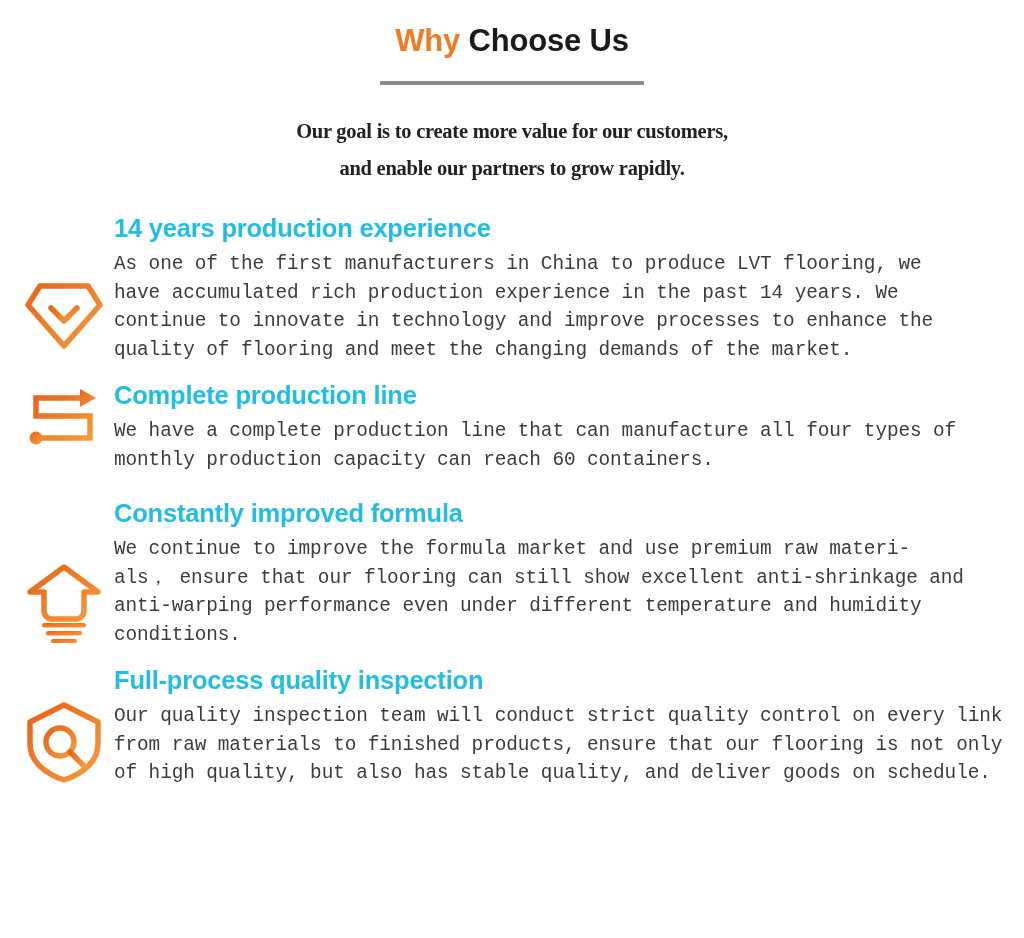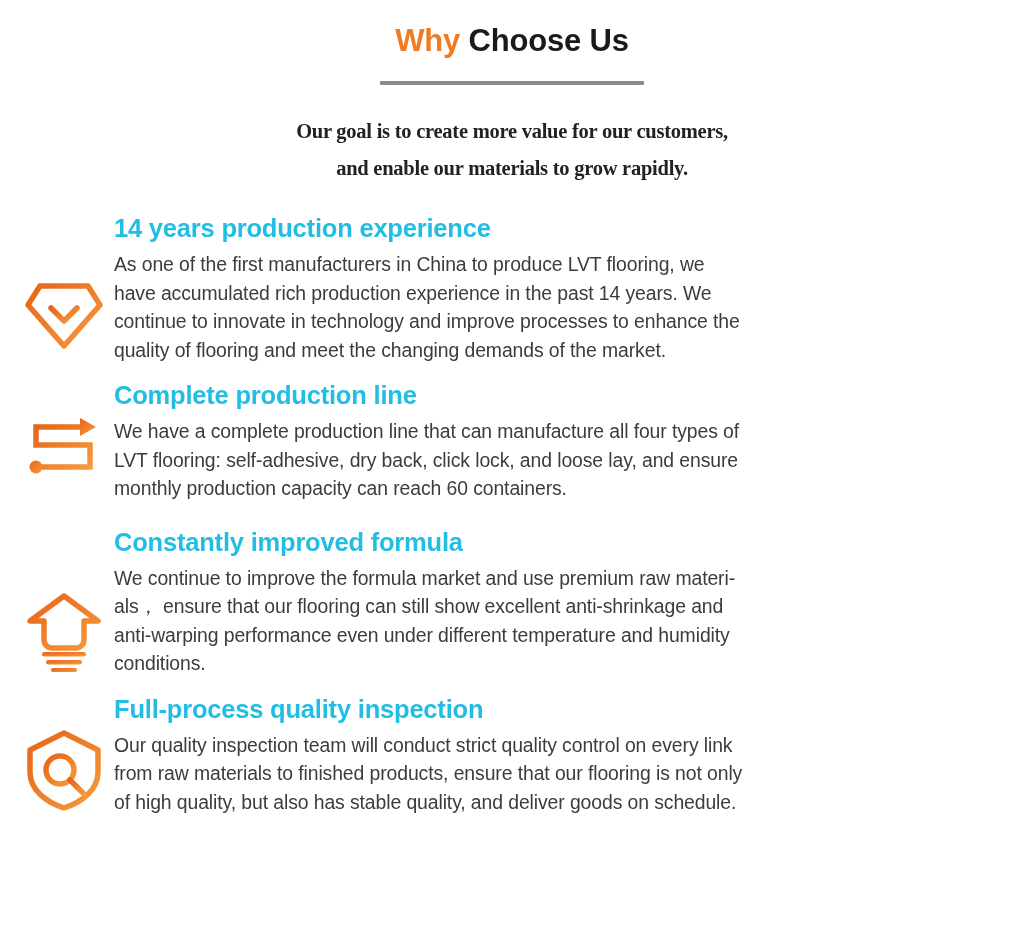--- a/index.html
+++ b/index.html
@@ -92,21 +92,21 @@
     font-family: "Liberation Sans", sans-serif;
     font-weight: bold;
     font-size: 25.5px;
     line-height: 34px;
     color: #21BDE2;
     margin: 0 0 5px 0;
     letter-spacing: -0.2px;
     white-space: nowrap;
   }
   .feature-text {
-    font-family: Liberation Sans, sans-serif;
+    font-family: Liberation Mono, monospace;
     font-weight: normal;
     font-size: 19.4px;
     line-height: 28.5px;
     color: #3c3c3c;
     margin: 0;
     letter-spacing: -0.1px;
   }
   .feature-text .line { display: block; white-space: nowrap; }
 
   
@@ -124,21 +124,21 @@
 
   <div class="header">
     <div class="main-title">
       <span class="accent">Why</span><span> </span><span>Choose Us</span>
     </div>
     <div class="title-rule"></div>
   </div>
 
   <div class="subtitle">
     <span class="line">Our goal is to create more value for our customers,</span>
-    <span class="line">and enable our materials to grow rapidly.</span>
+    <span class="line">and enable our partners to grow rapidly.</span>
   </div>
 
   <div class="features">
 
     <div class="feature feature-1">
       <div class="feature-icon">
         <svg width="84" height="78" viewBox="0 0 84 78" fill="none" aria-hidden="true">
           <defs>
             <linearGradient id="g1" x1="0" y1="0" x2="1" y2="1">
               <stop offset="0" stop-color="#E8641A"></stop>
@@ -171,21 +171,20 @@
           </defs>
           <path d="M14 52 H68 V30 H14 V12 H60" stroke="url(#g2)" stroke-width="5.5" stroke-linejoin="miter" stroke-linecap="butt" fill="none"></path>
           <path d="M58 3 L74 12 L58 21 Z" fill="url(#g2)"></path>
           <circle cx="14" cy="52" r="6.5" fill="url(#g2)"></circle>
         </svg>
       </div>
       <div class="feature-body">
         <h3 class="feature-title">Complete production line</h3>
         <p class="feature-text">
           <span class="line">We have a complete production line that can manufacture all four types of</span>
-          <span class="line">LVT flooring: self-adhesive, dry back, click lock, and loose lay, and ensure</span>
           <span class="line">monthly production capacity can reach 60 containers.</span>
         </p>
       </div>
     </div>
 
     <div class="feature feature-3">
       <div class="feature-icon">
         <svg width="84" height="82" viewBox="0 0 84 82" fill="none" aria-hidden="true">
           <defs>
             <linearGradient id="g3" x1="0" y1="0" x2="1" y2="1">

